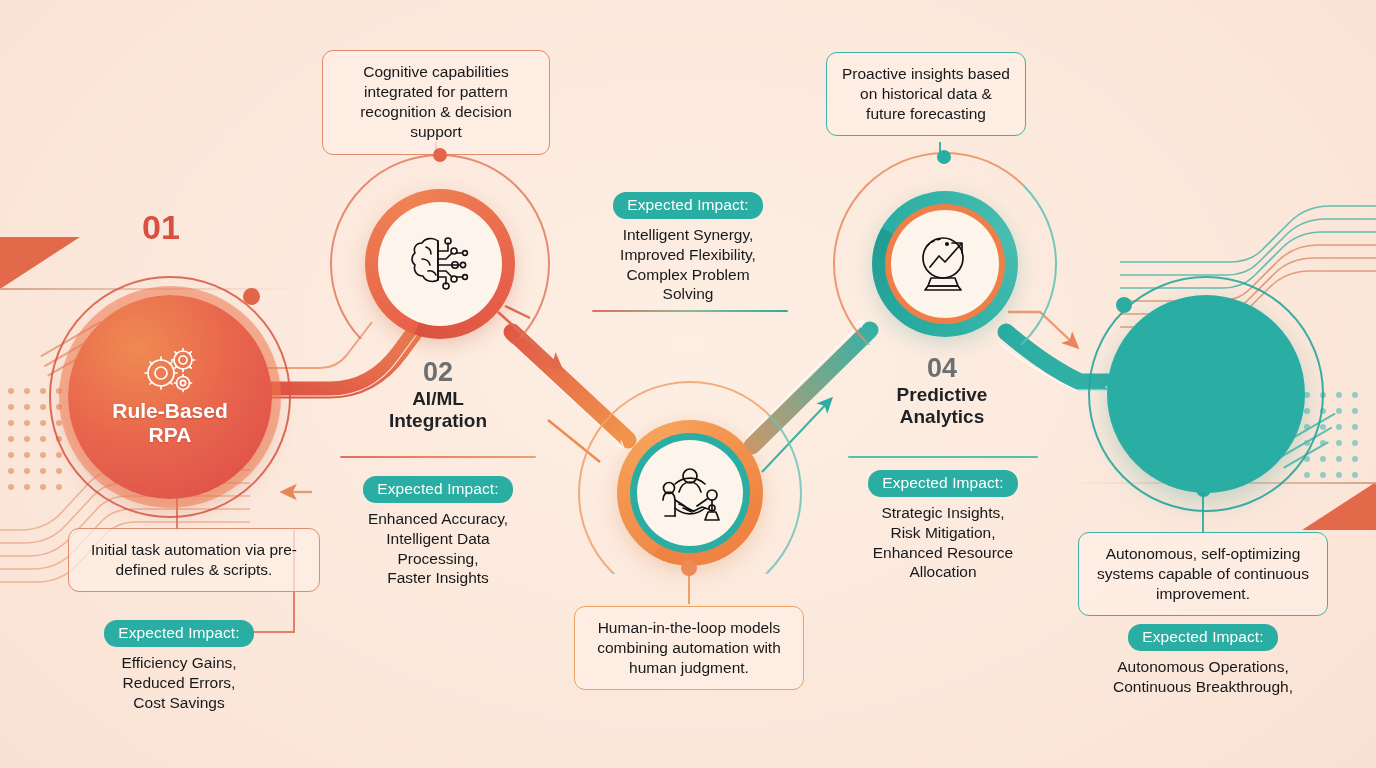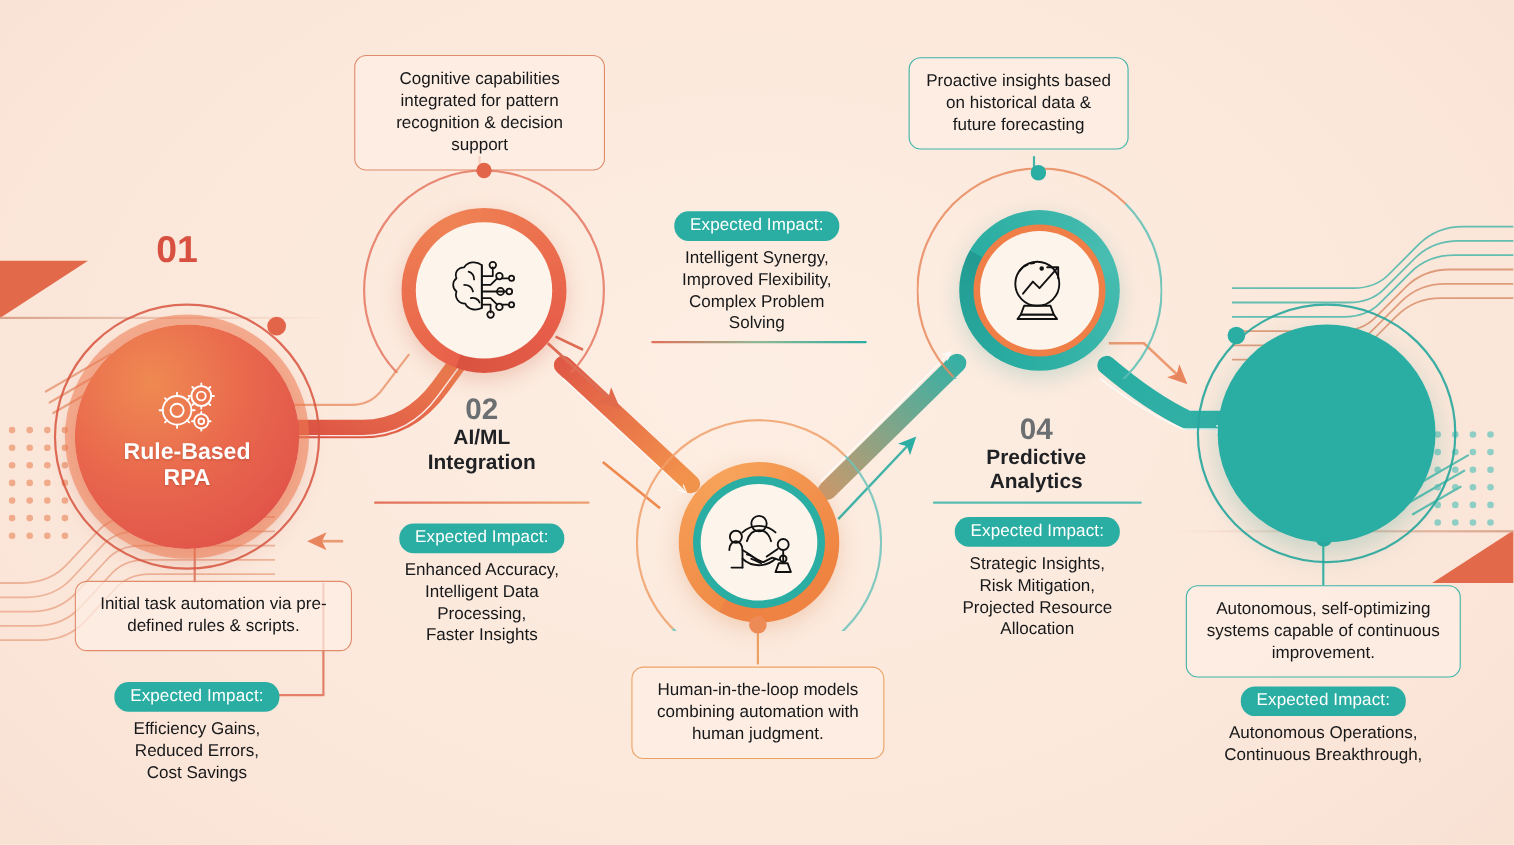--- a/index.html
+++ b/index.html
@@ -472,33 +472,33 @@
         <circle cx="30" cy="24" r="20"></circle>
         <path d="M14 12 a20 20 0 0 1 16 -7" stroke-dasharray="3 3"></path>
         <circle cx="34" cy="10" r="1.2" fill="#111"></circle>
         <path d="M17 33 L26 22 L32 28 L48 10"></path>
         <path d="M39 9 h10 v10"></path>
         <path d="M18 44 h24 l3 8 H15 Z"></path>
         <path d="M12 56 h36 l-3-4 H15 Z"></path>
       </svg>
     </div>
   </div>
-  <div class="steplabel" style="left:862px; top:376px; width:160px;text-align:center;">
+  <div class="steplabel" style="left:862px; top:354px; width:160px;text-align:center;">
     <div class="num">04</div>
     <div class="name">
       <span>Predictive</span><br><span>Analytics</span>
     </div>
   </div>
   <div class="divider" style="left:848px; top:456px; width:190px; background:#59bdb2;"></div>
   <div class="impact" style="left:840px; top:470px; width:206px;">
     <span class="pill">Expected Impact:</span>
     <div class="lines">
       <div>Strategic Insights,</div>
       <div>Risk Mitigation,</div>
-      <div>Projected Resource</div>
+      <div>Enhanced Resource</div>
       <div>Allocation</div>
     </div>
   </div>
 
   <div class="ring-5"></div>
   <div class="dot-5"></div>
   <div class="dot-5b"></div>
   <div class="node-5-teal"></div>
   <div class="descbox teal" style="left:1078px; top:532px; width:250px;">Autonomous, self-optimizing systems capable of continuous improvement.</div>
   <div class="impact" style="left:1072px; top:624px; width:262px;">

